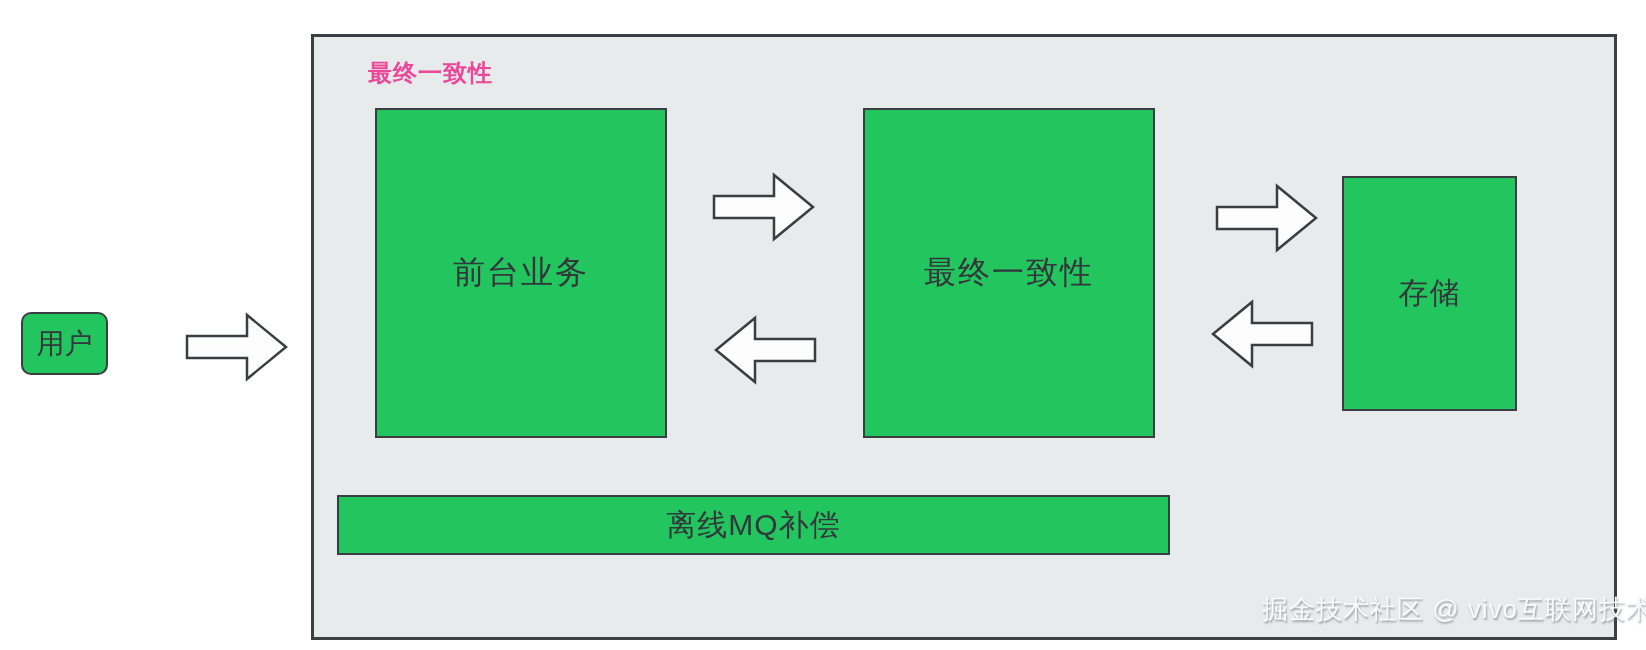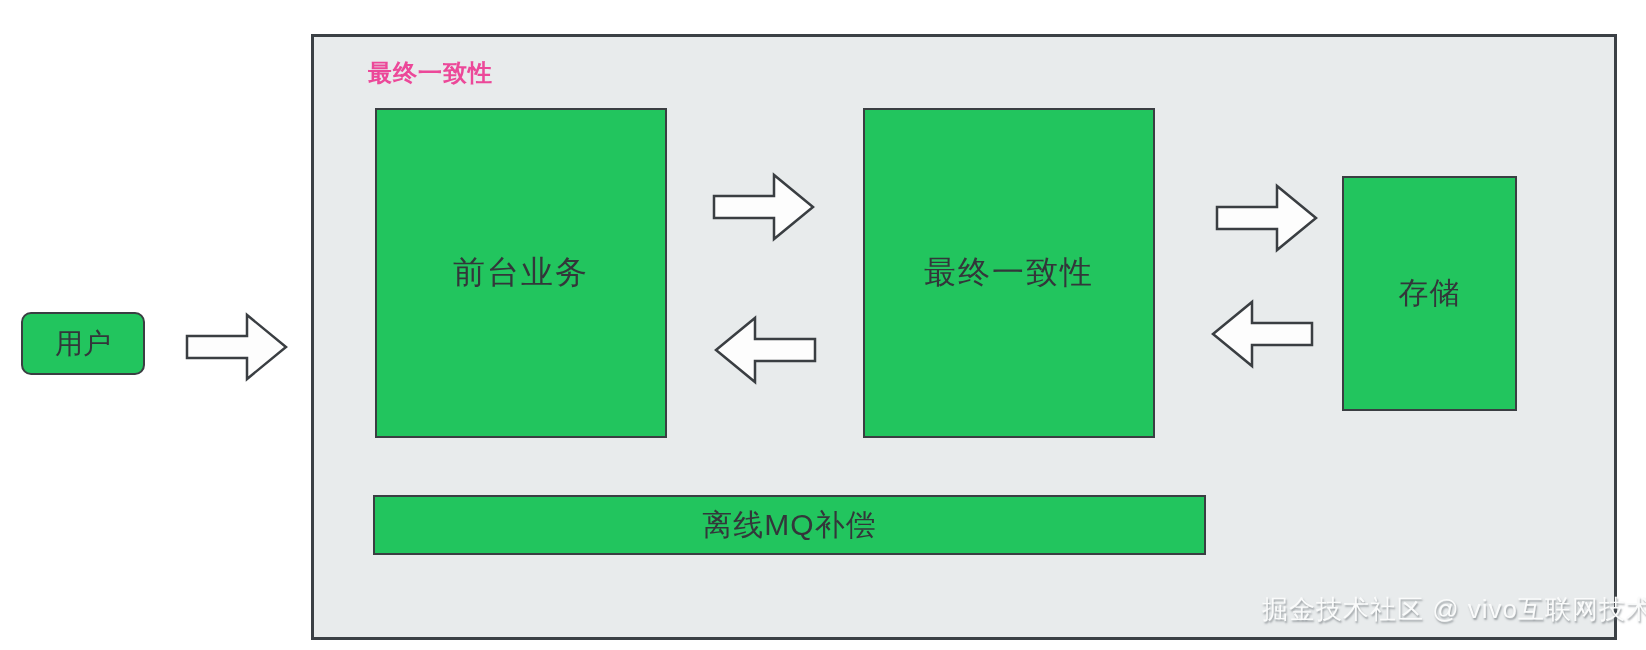--- a/index.html
+++ b/index.html
@@ -42,21 +42,21 @@
     background: #22c55e;
     border: 2.5px solid #3a3e42;
     display: flex;
     align-items: center;
     justify-content: center;
     color: #33363a;
   }
   .node-user {
     left: 21px;
     top: 312px;
-    width: 124px;
+    width: 87px;
     height: 63px;
     border-radius: 10px;
     font-size: 28px;
   }
   .node-frontend {
     left: 375px;
     top: 108px;
     width: 292px;
     height: 330px;
     font-size: 32px;
@@ -78,21 +78,20 @@
     font-size: 30px;
     letter-spacing: 1px;
   }
   .node-mq {
     left: 337px;
     top: 495px;
     width: 833px;
     height: 60px;
     font-size: 30px;
     letter-spacing: 1px;
-    margin-left: 36px;
   }
   
   .arrow {
     position: absolute;
     width: 104px;
     height: 70px;
   }
   .arrow svg { display: block; width: 100%; height: 100%; }
   .arrow-left svg { transform: scaleX(-1); }
   .arrow-user      { left: 185px;  top: 312px; }

